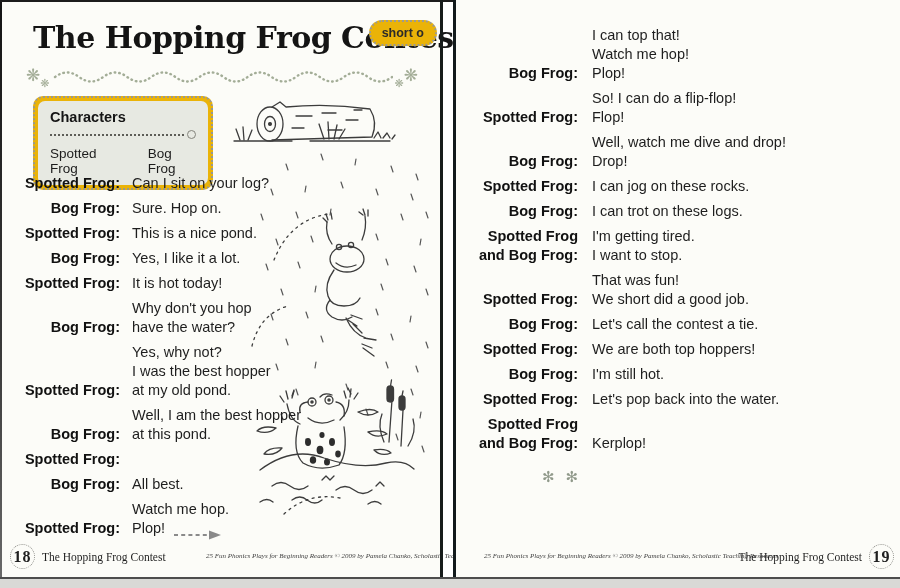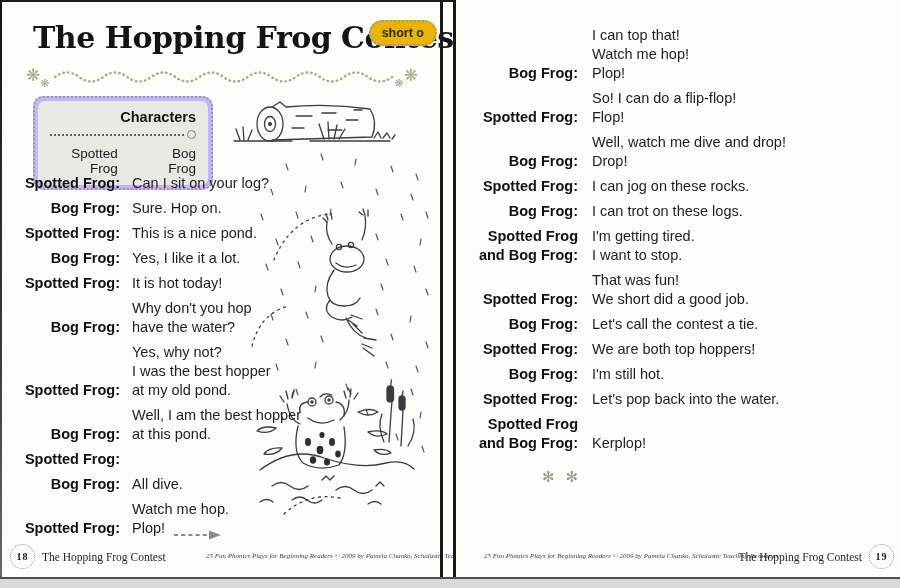--- a/index.html
+++ b/index.html
@@ -24,21 +24,21 @@
          font-size:30px;letter-spacing:-0.5px;color:#141414;white-space:nowrap;}
   .badge{right:3px;top:20px;padding:4px 11px;border:2px dotted #9a9a94;border-radius:13px;
          background:#eab308;font-size:12.5px;font-weight:bold;color:#2a2a2a;}
   .divider{left:24px;top:58px;width:392px;height:34px;display:flex;align-items:center;}
   .orn{color:#a3ad97;line-height:1;}
   .orn-big{font-size:17px;} .orn-small{font-size:11px;position:relative;top:8px;}
   .wave{flex:1;height:24px;margin:0 2px;}
 
   
   .charbox{left:31px;top:96px;width:170px;border:2px dotted #98988f;border-radius:10px;
-           padding:3px;background:#c4b5fd;text-align:right;}
+           padding:3px;background:#eab308;}
   .charbox-inner{background:#e7e9e2;border-radius:7px;padding:8px 12px 9px;}
   .charbox-head{font-size:14.5px;font-weight:bold;color:#141414;}
   .charbox-rule{display:flex;align-items:center;margin:5px 0 7px;}
   .rule-dots{flex:1;border-top:2px dotted #5d5d57;}
   .rule-circle{width:7px;height:7px;border:1.5px solid #84847c;border-radius:50%;margin-left:3px;}
   .charbox-names{display:flex;gap:30px;font-size:13.5px;color:#1c1c1c;}
 
   
   .script{width:430px;}
   .script-left{left:12px;top:174px;width:332px;}
@@ -56,21 +56,21 @@
   
   .the-end{left:86px;top:468px;display:flex;align-items:center;gap:11px;}
   .end-orn{color:#90998a;font-size:15px;}
   .end-text{font-family:"DejaVu Sans",sans-serif;font-size:28px;color:#161616;letter-spacing:0.5px;}
 
   
   .footer{top:544px;display:flex;align-items:center;gap:7px;}
   .footer-l{left:8px;} .footer-r{right:6px;}
   .pagenum{width:23px;height:23px;border:1.5px dotted #8f8f8a;border-radius:50%;display:flex;
            align-items:center;justify-content:center;font-family:"Liberation Serif",serif;
-           font-size:10px;font-weight:bold;color:#202020;letter-spacing:1px;flex:none;}
+           font-size:16px;font-weight:bold;color:#202020;letter-spacing:1px;flex:none;}
   .book-title{font-family:"Liberation Serif",serif;font-size:11.5px;color:#1f1f1f;white-space:nowrap;}
   .credit{top:552px;font-family:"Liberation Serif",serif;font-style:italic;font-size:7px;
           color:#3e3e3e;white-space:nowrap;}
   .credit-lpg{left:204px;width:232px;text-align:center;}
   .credit-rpg{left:28px;}
 
   .art{left:224px;top:94px;width:214px;height:432px;}
   .art svg{display:block;}
 </style>
 </head>
@@ -238,21 +238,21 @@
       <div class="row">
         <div class="speaker">Bog Frog:</div>
         <div class="lines">Well, I am the best hopper
 at this pond.</div>
       </div>
       <div class="row">
         <div class="speaker">Spotted Frog:</div>
       </div>
       <div class="row">
         <div class="speaker">Bog Frog:</div>
-        <div class="lines">All dive.</div>
+        <div class="lines">All best.</div>
       </div>
       <div class="row">
         <div class="speaker">Spotted Frog:</div>
         <div class="lines">Watch me hop.
 Plop!</div>
       </div>
     </div>
 
     <svg class="abs plop-arrow" width="52" height="12" viewBox="0 0 52 12">
       <path d="M2 6 H37" stroke="#8a8a8a" stroke-width="2.2" stroke-dasharray="4 3.2" fill="none"></path>

